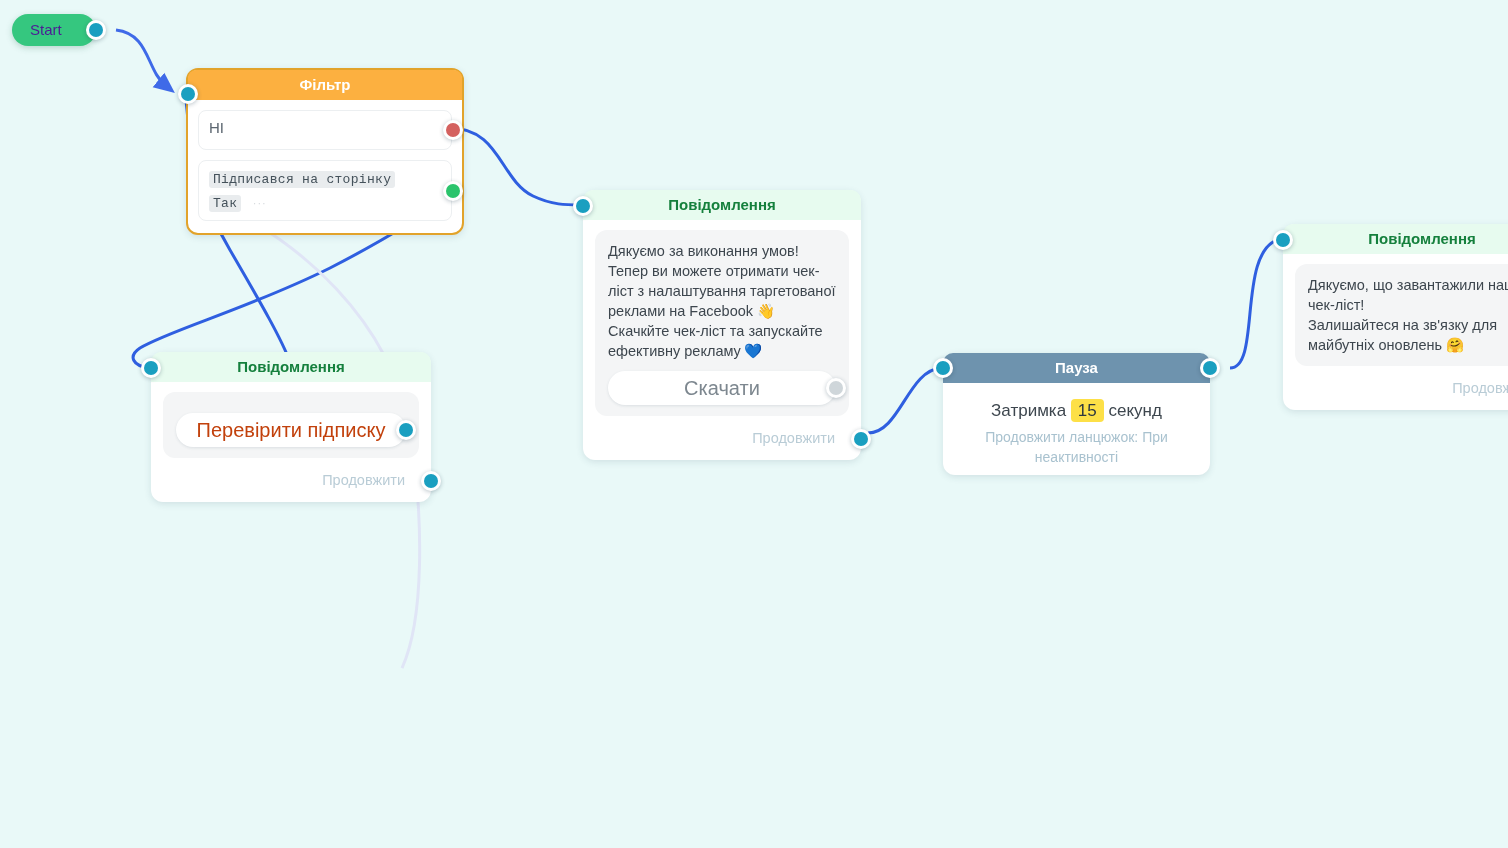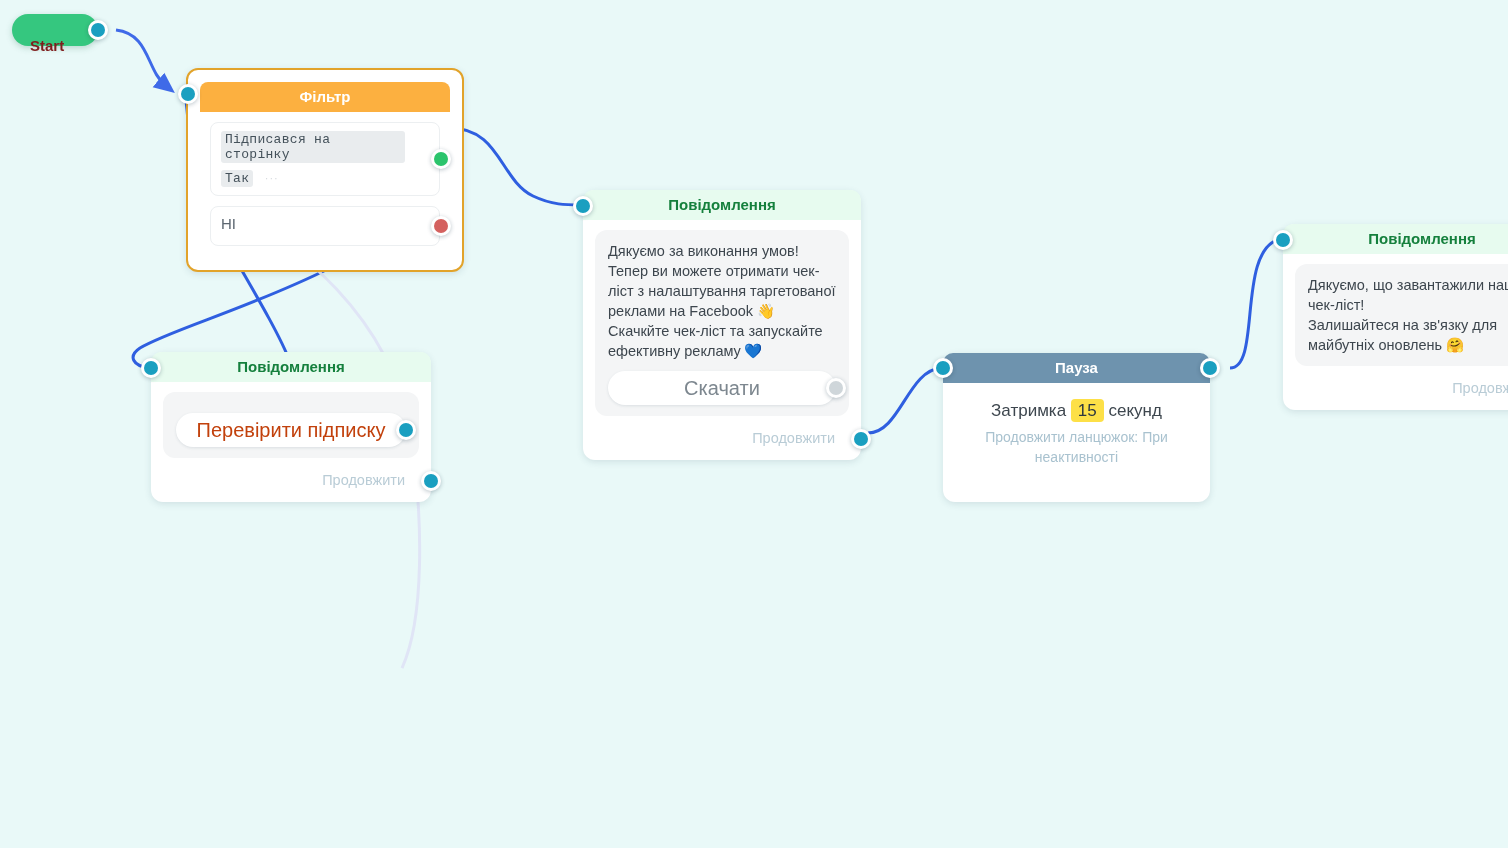--- a/index.html
+++ b/index.html
@@ -62,39 +62,39 @@
   }
   .port.green::after { background: #2bc46c; }
   .port.red::after   { background: #d4615f; }
   .port.gray::after  { background: #cfd6da; }
 
   
   #start-node {
     position: absolute;
     left: 12px; top: 14px;
     height: 32px;
-    padding: 16px 34px 0 18px;
+    padding: 0 34px 0 18px;
     border-radius: 18px;
     background: #35c77f;
-    color: #7f1d1d;
-    font-weight: bold;
+    color: #4c1d95;
+    font-weight: normal;
     font-size: 15px;
     line-height: 32px;
     box-shadow: 0 2px 6px rgba(40,110,80,0.25);
     z-index: 4;
   }
   #start-node .port { right: -10px; top: 6px; }
 
   
   #filter-node {
     left: 186px; top: 68px;
     width: 278px;
     border: 2px solid #e2a32a;
     border-radius: 12px;
-    padding: 12px;
+    padding: 0;
   }
   #filter-node .node-header {
     background: #fcb040;
     color: #ffffff;
     margin: 0;
     border-radius: 8px 8px 0 0;
   }
   .filter-row {
     position: relative;
     margin: 10px 10px 0 10px;
@@ -189,21 +189,21 @@
     background: #fde047;
     border-radius: 4px;
     padding: 2px 7px;
     color: #2d3740;
   }
   .pause-sub {
     text-align: center;
     font-size: 14px;
     line-height: 20px;
     color: #a9c2cf;
-    padding: 0 22px 35px 22px;
+    padding: 0 22px 8px 22px;
   }
 </style>
 </head>
 <body>
 
 <div id="canvas">
 
   <svg id="edges" viewBox="0 0 1508 848" width="1508" height="848">
     <defs>
       <marker id="arrowhead" markerWidth="7" markerHeight="7" refX="3.2" refY="3.5" orient="auto">
@@ -230,31 +230,31 @@
   <div id="start-node">
     <span>Start</span>
     <span class="port"></span>
   </div>
 
   <div class="node" id="filter-node">
     <div class="node-header">Фільтр</div>
     <span class="port input"></span>
 
     <div class="filter-row">
+      <span class="plain-label">НІ</span>
+      <span class="port red"></span>
+    </div>
+
+    <div class="filter-row">
       <span class="cond-chip">Підписався на сторінку</span>
       <div class="cond-line2">
         <span class="cond-chip">Так</span>
         <span class="cond-dots">···</span>
       </div>
       <span class="port green"></span>
-    </div>
-
-    <div class="filter-row">
-      <span class="plain-label">НІ</span>
-      <span class="port red"></span>
     </div>
   </div>
 
   <div class="node msg-node" id="msg-thanks">
     <div class="node-header">Повідомлення</div>
     <span class="port input"></span>
     <div class="node-body">
       <div class="bubble">
         <p>Дякуємо за виконання умов!
 Тепер ви можете отримати чек-ліст з налаштування таргетованої реклами на Facebook 👋

